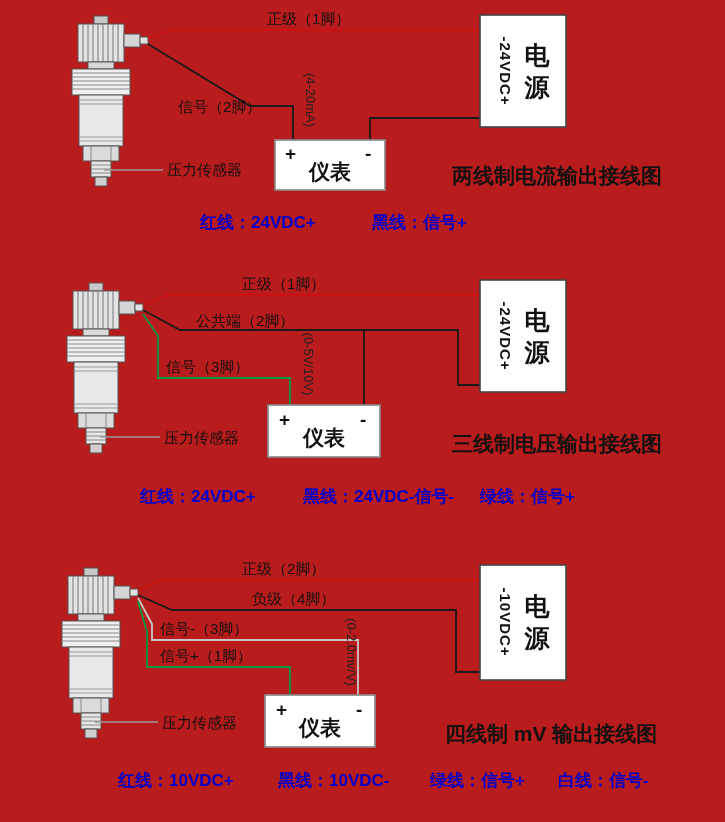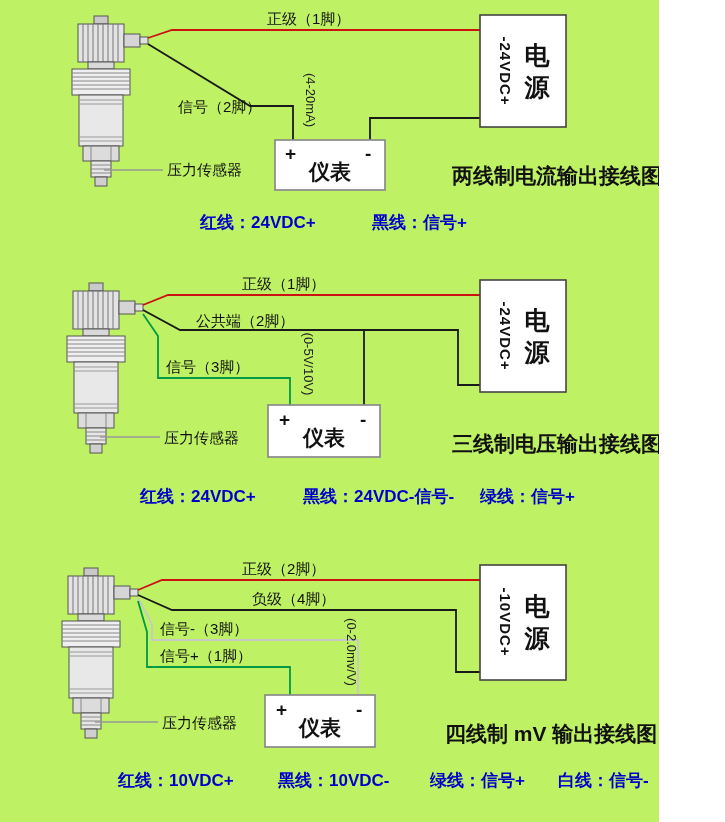--- a/index.html
+++ b/index.html
@@ -1,17 +1,17 @@
 <!DOCTYPE html>
 <html><head>
 <meta charset="utf-8">
 <style>
   html,body{margin:0;padding:0;background:#ffffff;}
   body{font-family:"Liberation Sans","DejaVu Sans",sans-serif;}
-  .stage{width:659px;height:822px;position:relative;background:#bef264;overflow:hidden;text-decoration:underline;}
+  .stage{width:725px;height:822px;position:relative;background:#b91c1c;overflow:hidden;text-decoration:underline;}
   svg{display:block;}
   .wire{fill:none;stroke-width:1.8;}
   .leader{stroke:#999;stroke-width:1.5;}
   .lbl{font-size:15px;fill:#111;}
   .range{font-size:13px;fill:#222;}
   .inst-box{fill:#ffffff;stroke:#8a8a8a;stroke-width:1.7;}
   .power-box{fill:#ffffff;stroke:#444;stroke-width:1.6;}
   .term{font-size:19px;font-weight:bold;fill:#111;}
   .inst-name{font-size:21px;font-weight:bold;fill:#111;}
   .rail{font-size:15px;font-weight:bold;fill:#111;letter-spacing:1px;}

